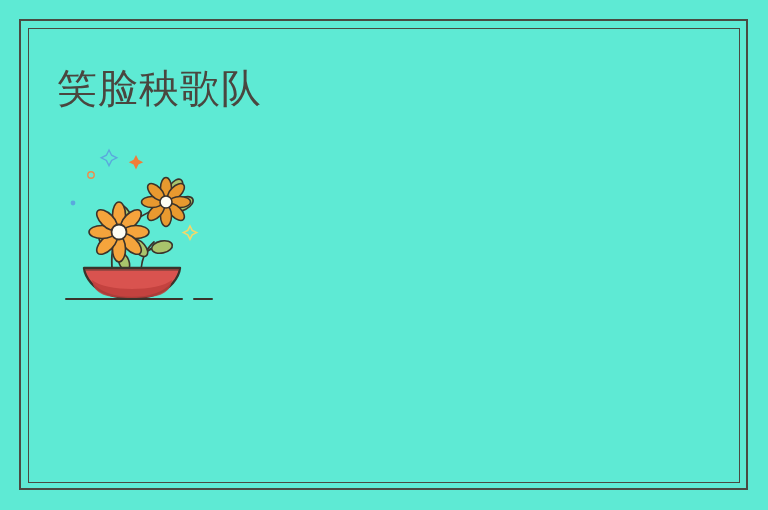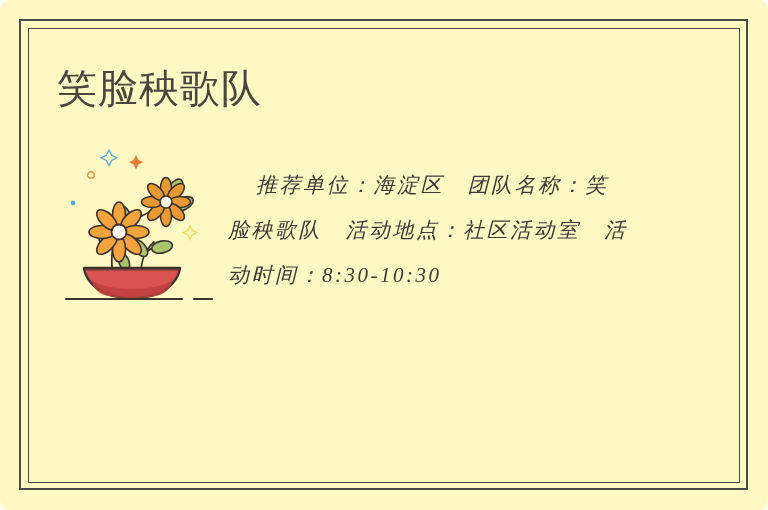--- a/index.html
+++ b/index.html
@@ -13,22 +13,21 @@
     font-family: "Liberation Sans", sans-serif;
     overflow: hidden;
   }
 
   .card {
     position: absolute;
     left: 0;
     top: 0;
     width: 768px;
     height: 510px;
-    background: #fef9c3;
-    border-radius: 10px;
+    background: #5eead4;
   }
 
   
   .frame-outer {
     position: absolute;
     left: 19px;
     top: 19px;
     width: 729px;
     height: 471px;
     border: 2px solid #4a4a42;
@@ -166,15 +165,14 @@
         <path d="M24 130 L116 130" stroke="#3a332b" stroke-width="1.4" fill="none" opacity="0.5"></path>
       </g>
 
       <g stroke="#3a332b" stroke-width="2" stroke-linecap="round">
         <line x1="4" y1="159" x2="120" y2="159"></line>
         <line x1="132" y1="159" x2="150" y2="159"></line>
       </g>
     </svg>
   </div>
 
-  <div class="info-block">推荐单位：海淀区　团队名称：笑脸秧歌队　活动地点：社区活动室　活动时间：8:30-10:30</div>
 
 </div>
 
 </body></html>

